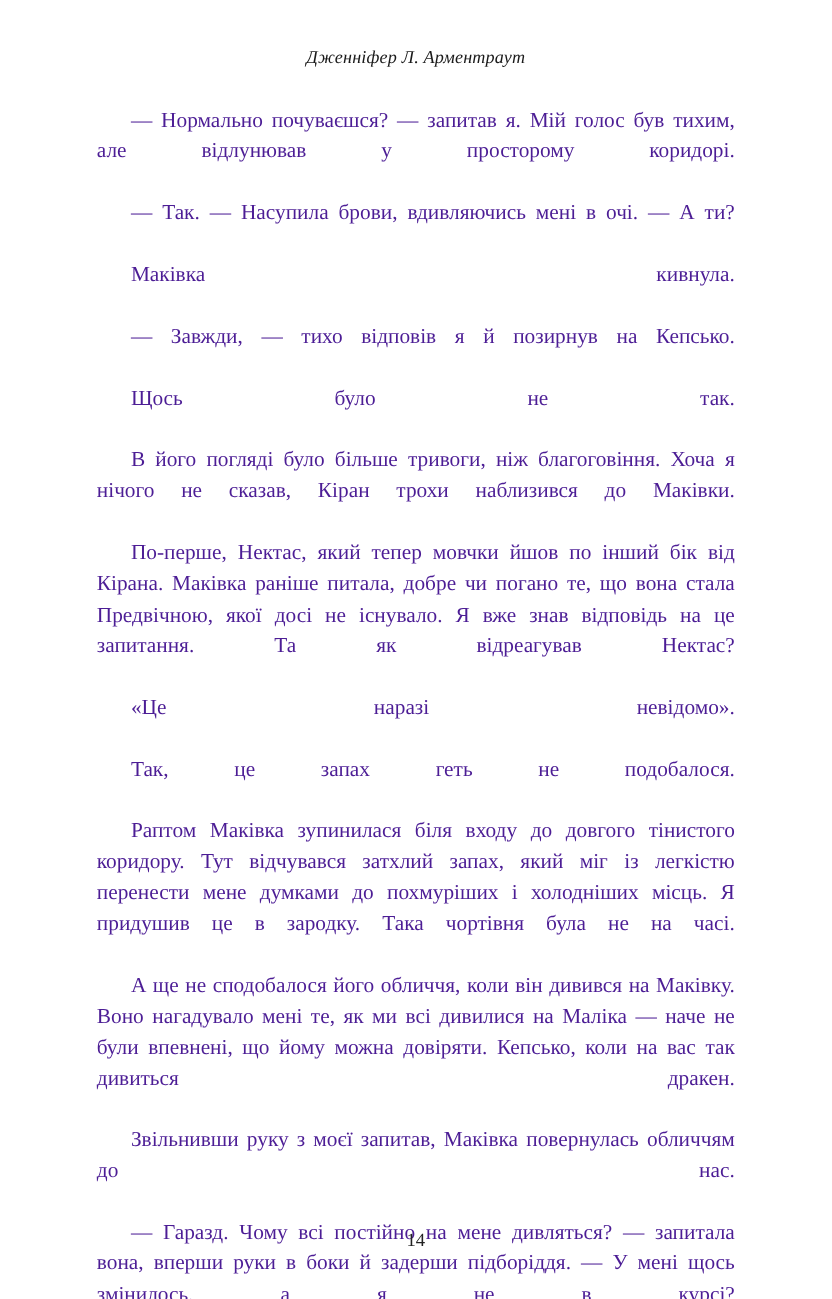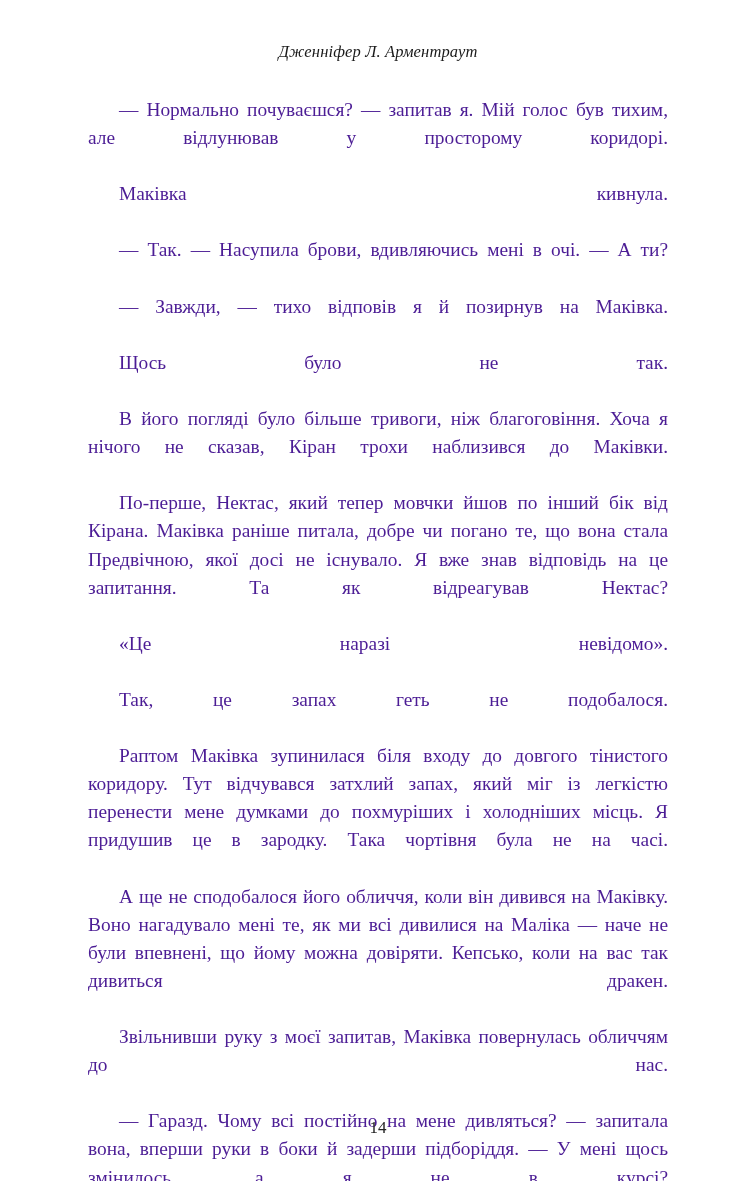--- a/index.html
+++ b/index.html
@@ -77,23 +77,23 @@
 </style>
 </head>
 <body>
 
 <div class="page">
 
   <div class="running-head">Дженніфер Л. Арментраут</div>
 
   <div class="text-block">
     <p>— Нормально почуваєшся? — запитав я. Мій голос був тихим, але відлунював у просторому коридорі.</p>
+    <p>— Так. — Насупила брови, вдивляючись мені в очі. — А ти?</p>
     <p>Маківка кивнула.</p>
-    <p>— Так. — Насупила брови, вдивляючись мені в очі. — А ти?</p>
-    <p>— Завжди, — тихо відповів я й позирнув на Маківка.</p>
+    <p>— Завжди, — тихо відповів я й позирнув на Кепсько.</p>
     <p>Щось було не так.</p>
     <p>В його погляді було більше тривоги, ніж благоговіння. Хоча я нічого не сказав, Кіран трохи наблизився до Маківки.</p>
     <p>По-перше, Нектас, який тепер мовчки йшов по інший бік від Кірана. Маківка раніше питала, добре чи погано те, що вона стала Предвічною, якої досі не існувало. Я вже знав відповідь на це запитання. Та як відреагував Нектас?</p>
     <p>«Це наразі невідомо».</p>
     <p>Так, це запах геть не подобалося.</p>
     <p>Раптом Маківка зупинилася біля входу до довгого тіни­стого коридору. Тут відчувався затхлий запах, який міг із легкістю перенести мене думками до похмуріших і холод­ніших місць. Я придушив це в зародку. Така чортівня була не на часі.</p>
     <p>А ще не сподобалося його обличчя, коли він дивився на Маківку. Воно нагадувало мені те, як ми всі дивилися на Маліка — наче не були впевнені, що йому можна довіряти. Кепсько, коли на вас так дивиться дракен.</p>
     <p>Звільнивши руку з моєї запитав, Маківка повернулась обличчям до нас.</p>
     <p>— Гаразд. Чому всі постійно на мене дивляться? — за­питала вона, вперши руки в боки й задерши підборіддя. — У мені щось змінилось, а я не в курсі?</p>
 

